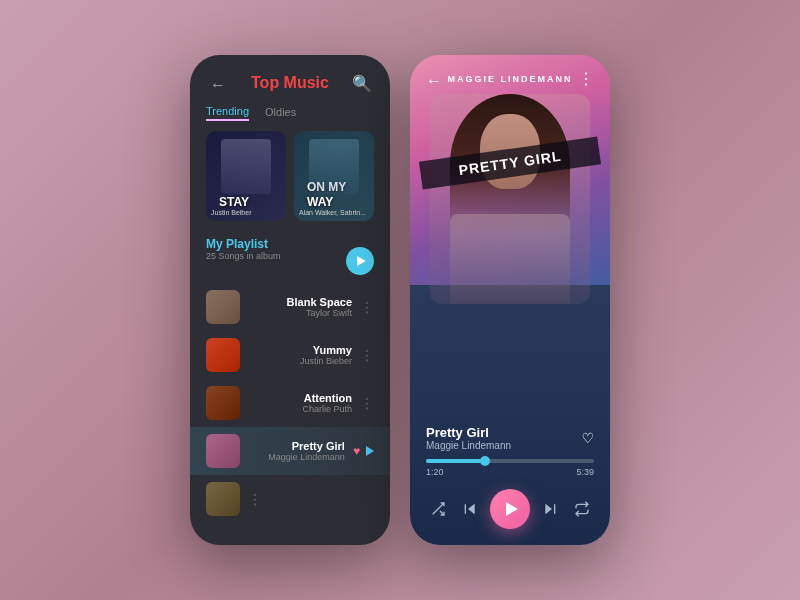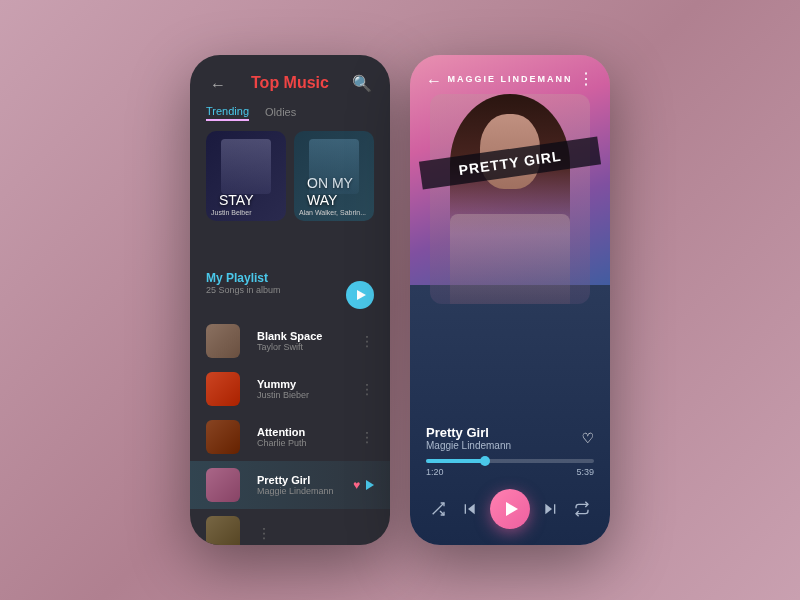--- a/index.html
+++ b/index.html
@@ -85,39 +85,38 @@
       height: 100%;
       background: linear-gradient(135deg, #1a1a3e 0%, #2a2a4e 100%);
       display: flex;
       align-items: flex-end;
       padding: 5px;
     }
     .album-card-bg.card2 {
       background: linear-gradient(135deg, #1e3a4a 0%, #2a4a5a 100%);
     }
     .album-label {
-      font-size: 14px;
-      font-weight: 400;
+      font-size: 12px;
+      font-weight: 700;
       color: #fff;
       text-shadow: 0 1px 3px rgba(0,0,0,0.8);
       line-height: 1.2;
       padding-left: 8px;
     }
     .album-artist {
       font-size: 7px;
       color: #ccc;
     }
     .playlist-section {
       padding: 4px 16px 8px;
     }
     .playlist-title {
       font-size: 12px;
       font-weight: 700;
       color: #4ac8ea;
-      margin-top: 34px;
     }
     .playlist-sub {
       font-size: 9px;
       color: #888;
       margin-bottom: 6px;
     }
     .play-btn-row {
       display: flex;
       justify-content: flex-end;
       margin-top: -20px;
@@ -141,22 +140,23 @@
       margin-left: 2px;
     }
     .song-list {
       flex: 1;
       overflow: hidden;
     }
     .song-item {
       display: flex;
       align-items: center;
       padding: 7px 16px;
-      gap: 17px;
+      gap: 8px;
       cursor: pointer;
+      text-align: right;
     }
     .song-item.active {
       background: linear-gradient(90deg, rgba(74,200,234,0.15) 0%, rgba(74,200,234,0.05) 100%);
     }
     .song-thumb {
       width: 34px;
       height: 34px;
       border-radius: 6px;
       flex-shrink: 0;
       background: #555;

